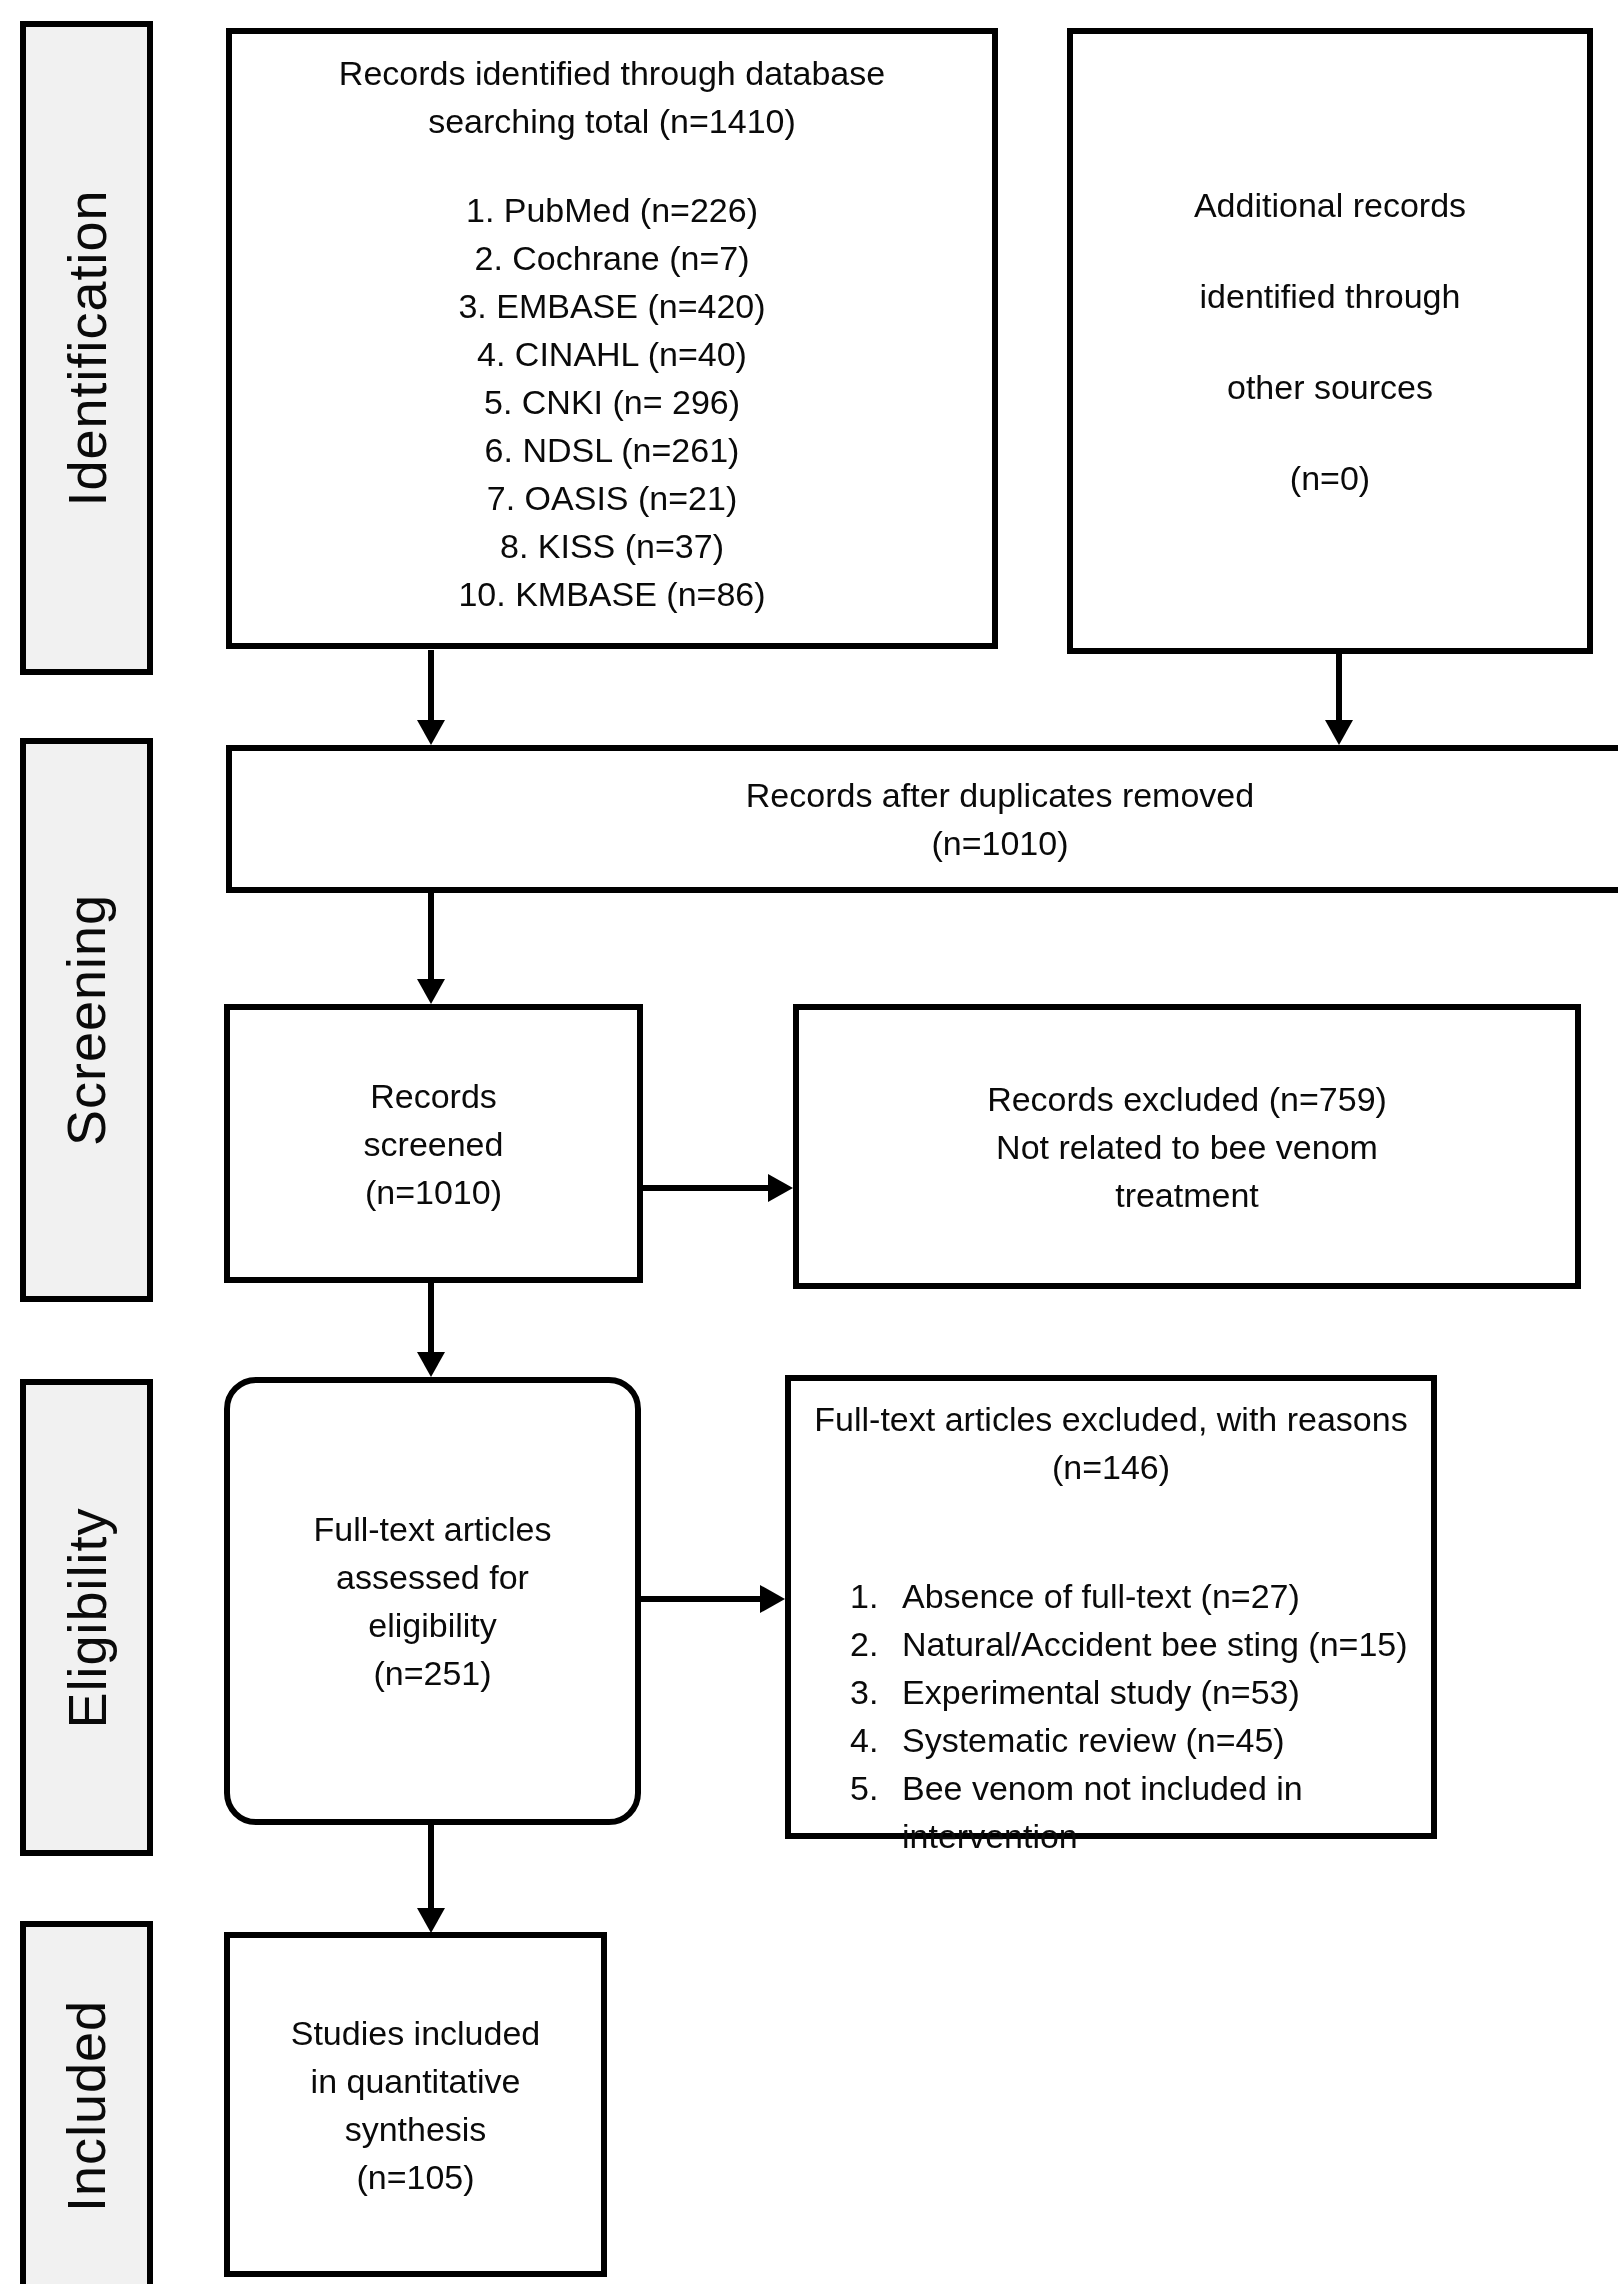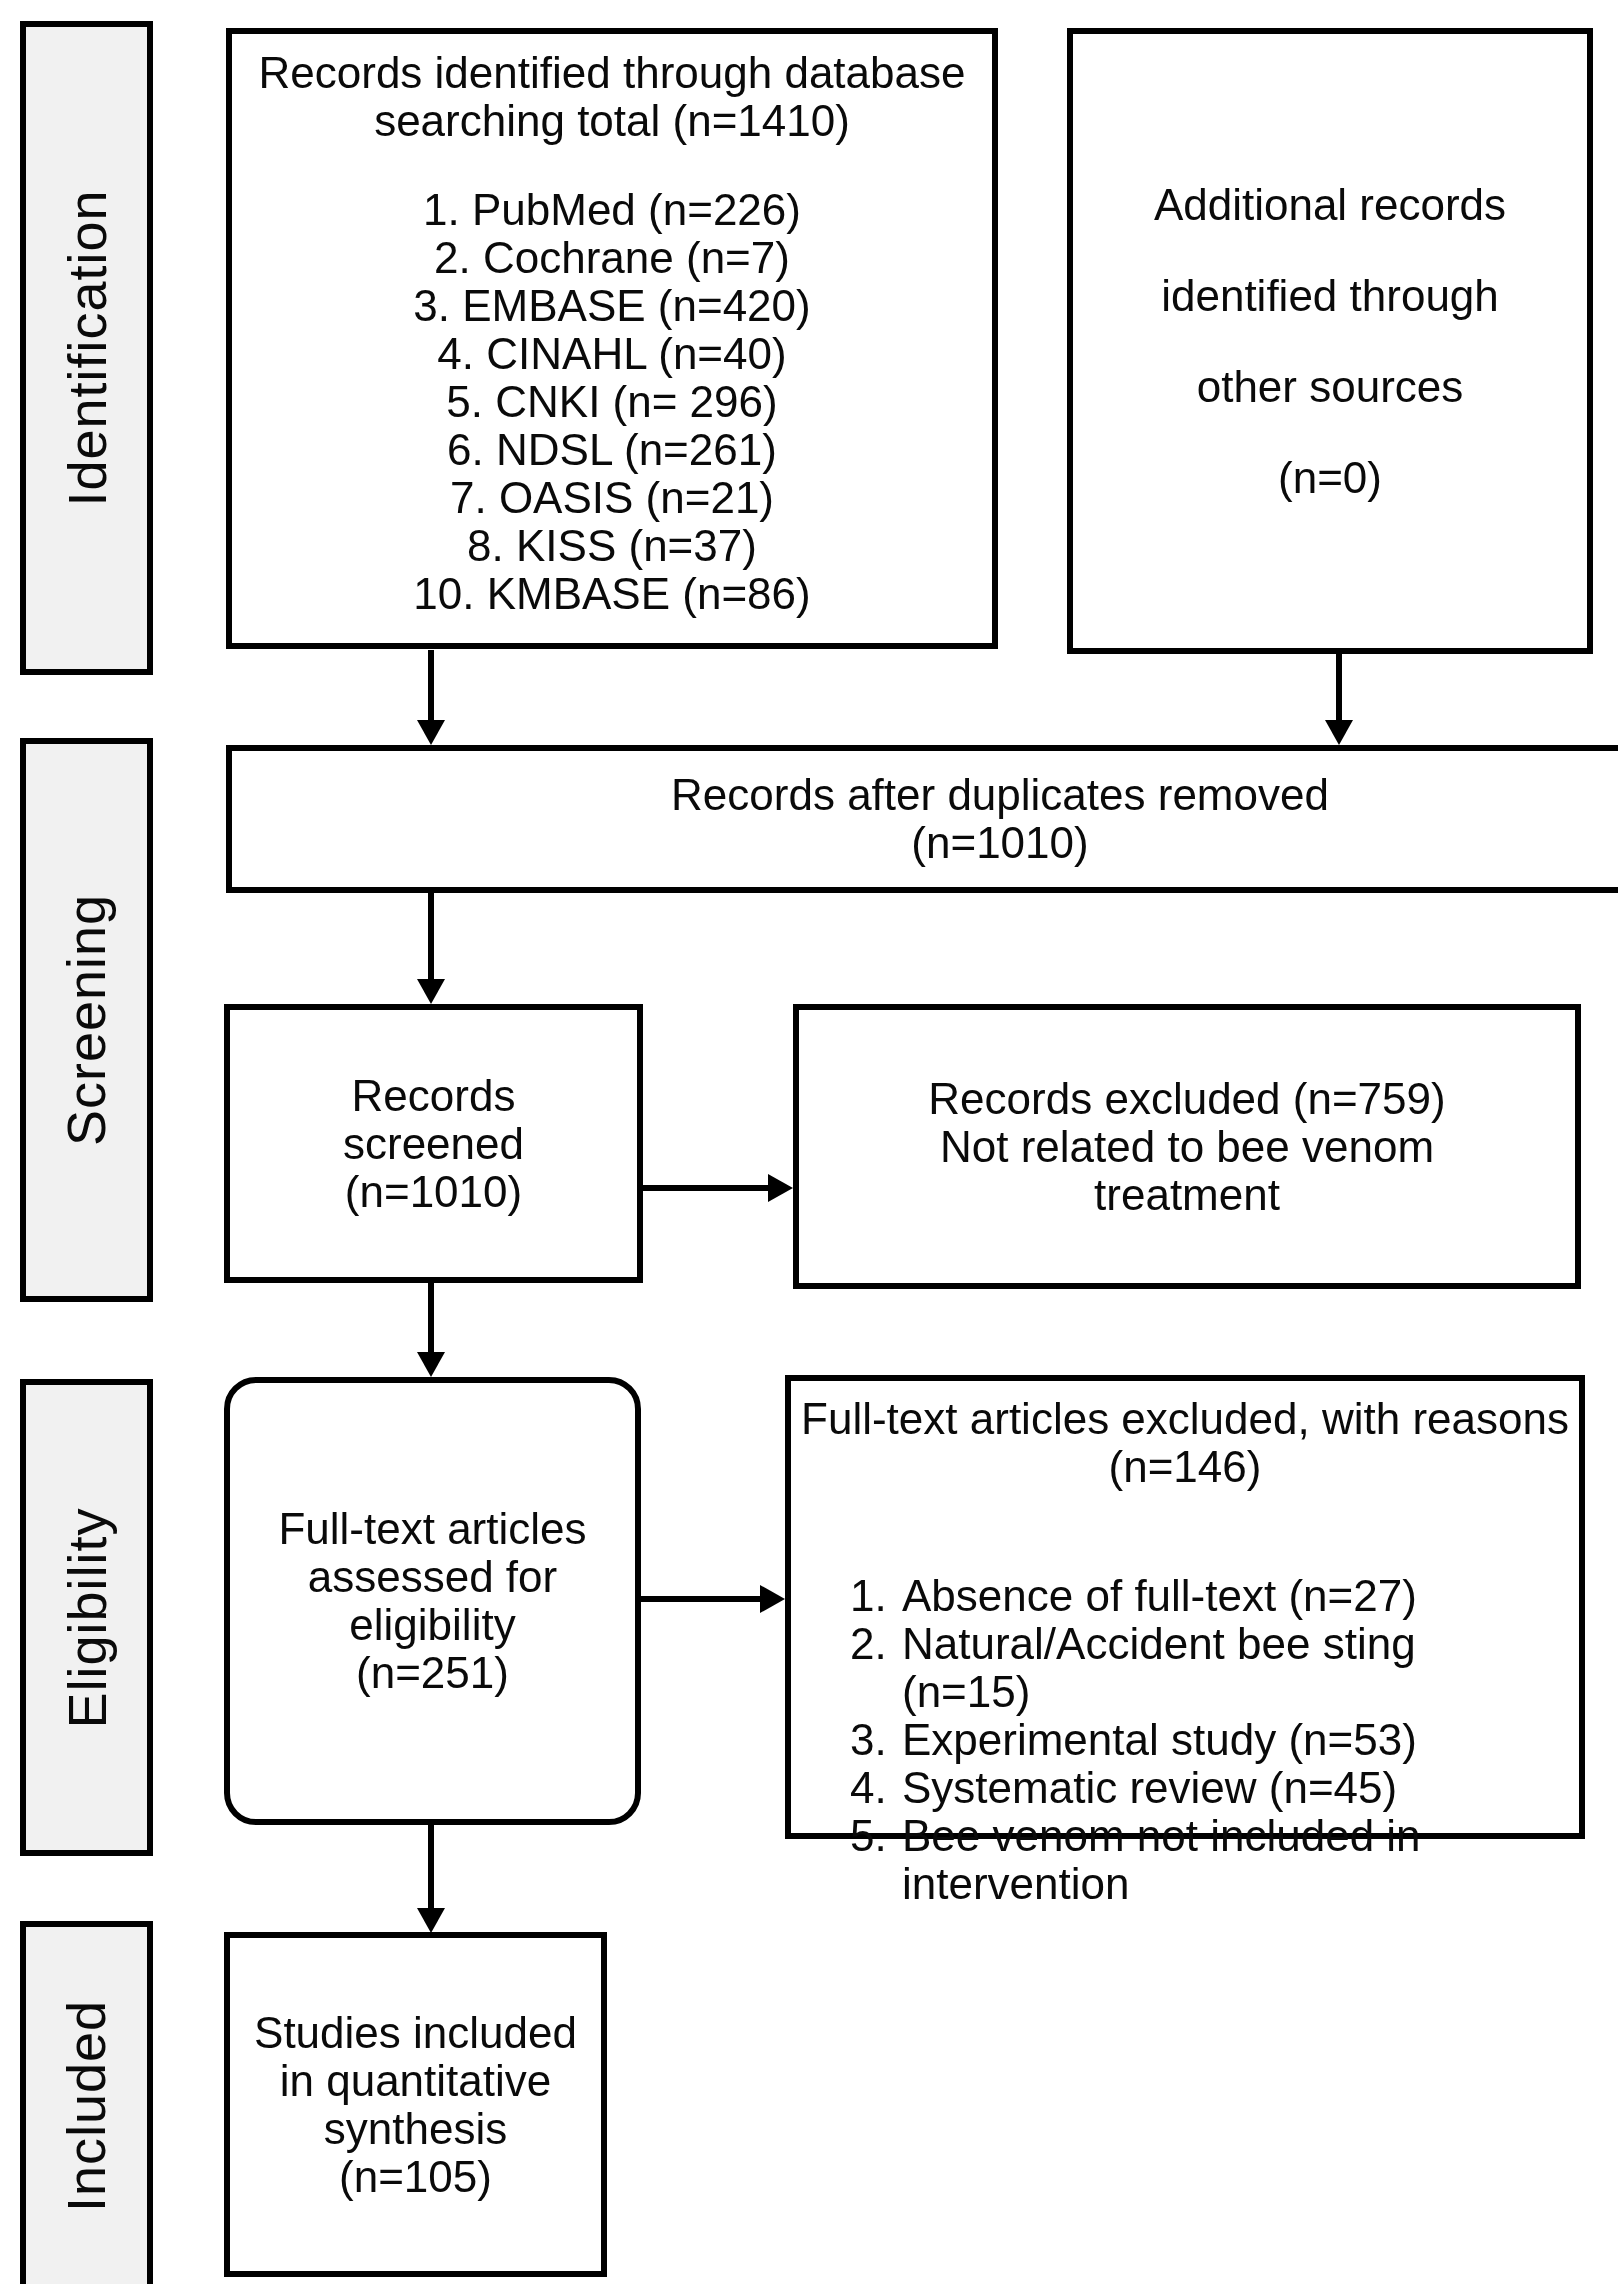--- a/index.html
+++ b/index.html
@@ -24,21 +24,21 @@
     font-size:54px;
     letter-spacing:1px;
     color:#0a0a0a;
   }
   
   .bx{
     position:absolute;
     background:#fff;
     border:6.5px solid #000;
     box-sizing:border-box;
-    font-size:44px;
+    font-size:34px;
     line-height:48px;
     text-align:center;
   }
   .bx.center{display:flex;flex-direction:column;align-items:center;justify-content:center;}
   .ln{white-space:pre;}
   
   .bx-identified{padding-top:15px;}
   .bx-identified .src-list{margin-top:41px;}
   
   .bx-reasons{padding-top:14px;text-align:center;}
@@ -114,21 +114,21 @@
     <div class="ln">treatment</div>
   </div>
 
   <div class="bx center" style="left:224px;top:1377px;width:417px;height:448px;border-radius:32px;">
     <div class="ln">Full-text articles</div>
     <div class="ln">assessed for</div>
     <div class="ln">eligibility</div>
     <div class="ln">(n=251)</div>
   </div>
 
-  <div class="bx bx-reasons" style="left:785px;top:1375px;width:800px;height:464px;">
+  <div class="bx bx-reasons" style="left:785px;top:1375px;width:652px;height:464px;">
     <div class="ln">Full-text articles excluded, with reasons</div>
     <div class="ln">(n=146)</div>
     <div class="reason-list">
       <div class="reason">
         <span class="rnum">1.</span>
         <span class="rtxt">Absence of full-text (n=27)</span>
       </div>
       <div class="reason">
         <span class="rnum">2.</span>
         <span class="rtxt">Natural/Accident bee sting (n=15)</span>

